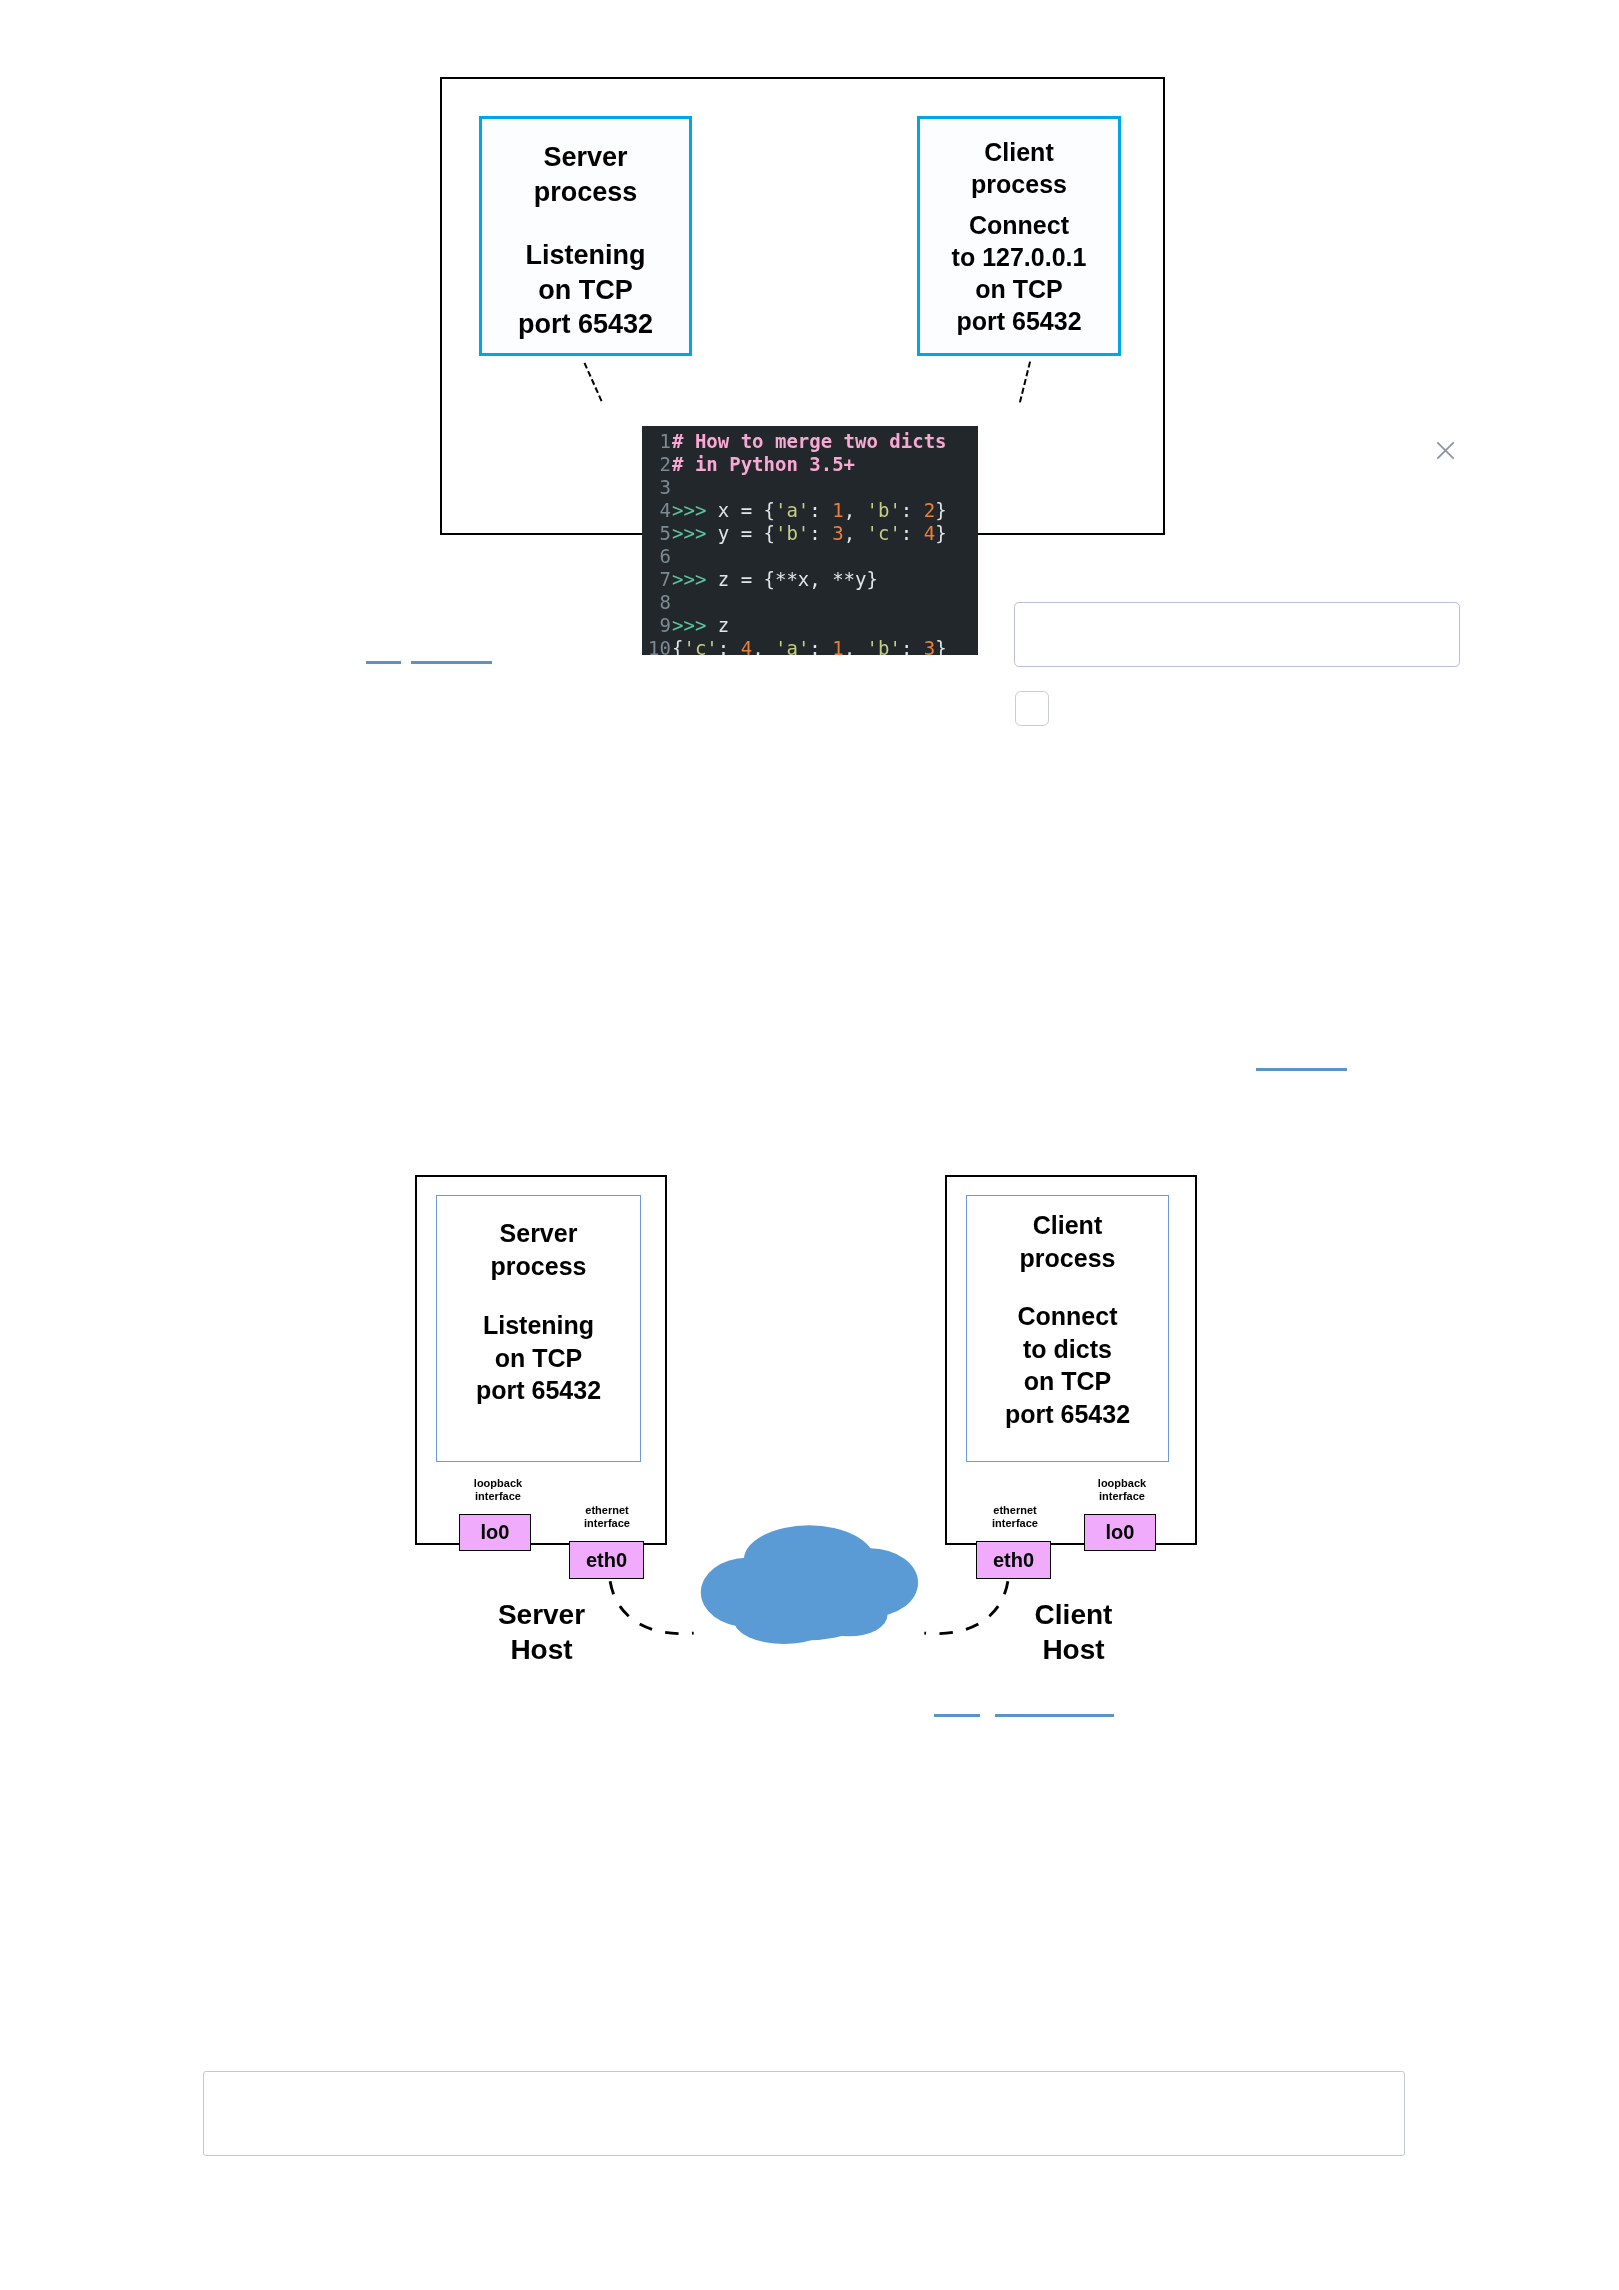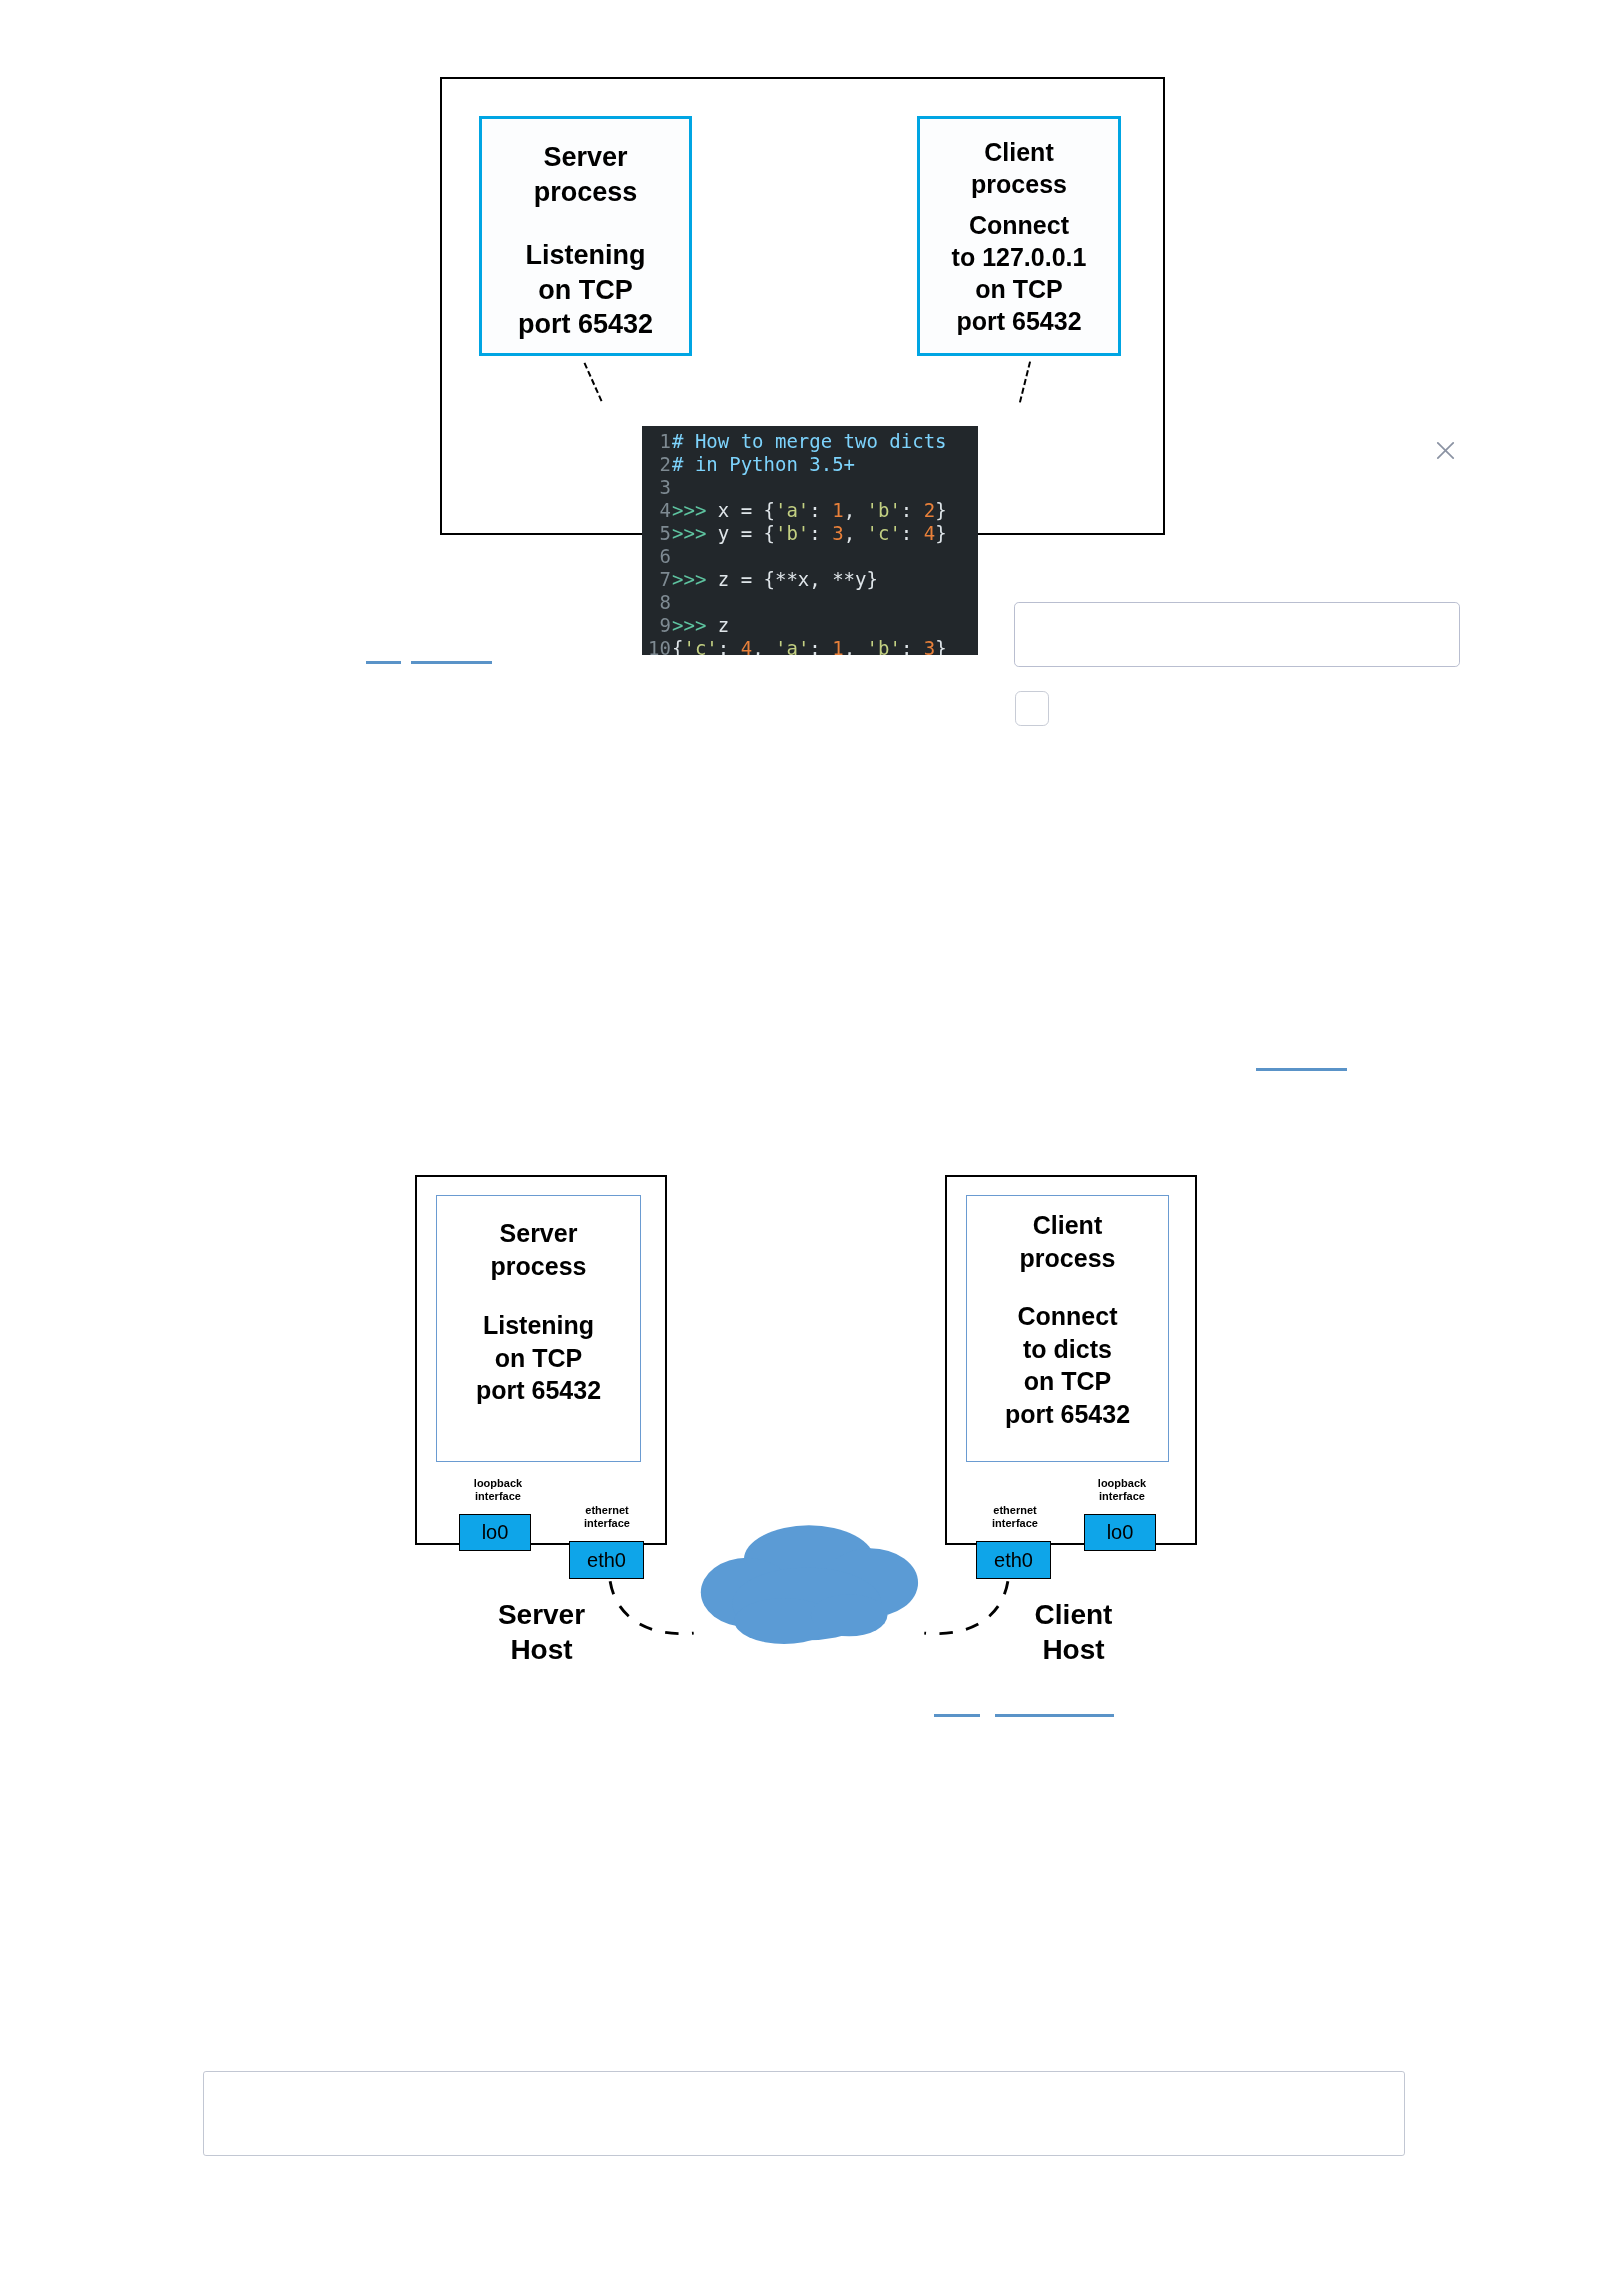--- a/index.html
+++ b/index.html
@@ -111,21 +111,21 @@
     display: block;
     height: 23px;
   }
   #code-block .ln {
     display: inline-block;
     width: 29px;
     text-align: right;
     color: #7e8a92;
     margin-right: 1px;
   }
-  .tok-comment { color: #7dd3fc; }
+  .tok-comment { color: #f9a8d4; font-weight: bold; }
   .tok-prompt  { color: #5ec4a0; }
   .tok-plain   { color: #dfe5e9; }
   .tok-str     { color: #c3d082; }
   .tok-num     { color: #e8803a; }
 
   
   #close-icon {
     position: absolute;
     left: 1433px;
     top: 438px;
@@ -206,24 +206,24 @@
     font-size: 11px;
     font-weight: bold;
     color: #000000;
     text-align: center;
     line-height: 1.18;
     white-space: pre-line;
   }
   .iface-chip {
     position: absolute;
     border: 1.9px solid #000000;
-    background: #0ea5e9;
+    background: #f0abfc;
     box-sizing: border-box;
     font-size: 20px;
-    font-weight: normal;
+    font-weight: bold;
     color: #000000;
     text-align: center;
     display: flex;
     align-items: center;
     justify-content: center;
   }
 
   #srv-lo-label  { left: 33px;  top: 307px; width: 104px; }
   #srv-lo-chip   { left: 46px;  top: 344px; width: 72px;  height: 37px; }
   #srv-eth-label { left: 142px; top: 334px; width: 104px; }

